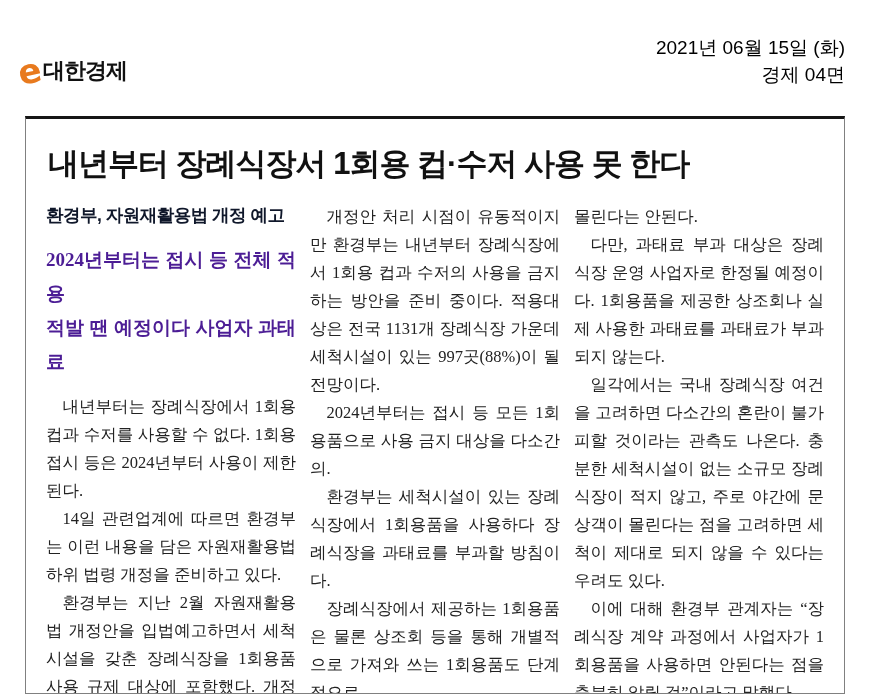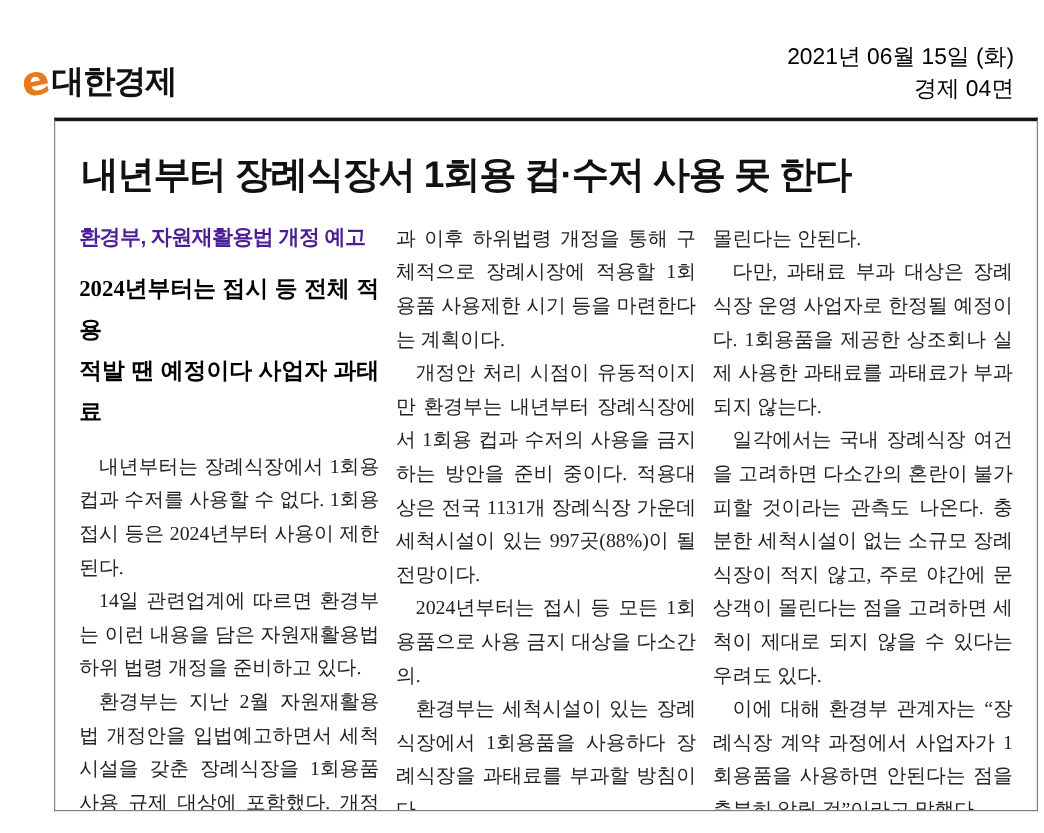--- a/index.html
+++ b/index.html
@@ -42,46 +42,45 @@
     font-weight: 900;
     font-size: 34px;
     line-height: 30px;
     display: inline-block;
     transform: rotate(-12deg);
     letter-spacing: 0;
   }
   .logo-text {
     font-family: Liberation Serif, serif;
     font-weight: 800;
-    font-size: 27px;
+    font-size: 22px;
     letter-spacing: -1px;
     color: #111111;
   }
   .dateblock {
     text-align: right;
     font-family: "Liberation Sans", sans-serif;
     font-size: 19px;
     line-height: 27px;
     color: #000000;
   }
 
   
   .article-box {
     position: absolute;
     left: 25px;
-    top: 98px;
+    top: 116px;
     width: 820px;
     height: 578px;
     box-sizing: border-box;
     border: 1px solid #808080;
     border-top: 3px solid #151515;
     background: #ffffff;
     padding: 16px 20px 20px 20px;
     overflow: hidden;
-    margin-left: 20px;
   }
   .headline {
     font-family: "Liberation Sans", sans-serif;
     font-weight: 700;
     font-size: 31px;
     letter-spacing: -1px;
     color: #111111;
     margin: 8px 0 18px 2px;
     white-space: nowrap;
   }
@@ -96,29 +95,29 @@
     font-size: 16.5px;
     line-height: 28px;
     text-align: justify;
     color: #222222;
   }
   .subhead {
     font-family: "Liberation Sans", sans-serif;
     font-weight: 700;
     font-size: 17.5px;
     letter-spacing: -0.5px;
-    color: #4c1d95;
+    color: #0f172a;
     margin: 0 0 16px 0;
     line-height: 24px;
   }
   .subtitle {
     font-weight: 700;
     font-size: 19px;
     line-height: 34px;
-    color: #000000;
+    color: #4c1d95;
     margin: 0 0 14px 0;
   }
   .col p {
     margin: 0;
   }
   .col p.indent {
     text-indent: 1em;
   }
 </style>
 </head>
@@ -148,21 +147,20 @@
           <div>2024년부터는 접시 등 전체 적용</div>
           <div>적발 땐 예정이다 사업자 과태료</div>
         </div>
         <p class="indent">내년부터는 장례식장에서 1회용 컵과 수저를 사용할 수 없다. 1회용 접시 등은 2024년부터 사용이 제한된다.</p>
         <p class="indent">14일 관련업계에 따르면 환경부는 이런 내용을 담은 자원재활용법 하위 법령 개정을 준비하고 있다.</p>
         <p class="indent">환경부는 지난 2월 자원재활용법 개정안을 입법예고하면서 세척시설을 갖춘 장례식장을 1회용품 사용 규제 대상에 포함했다. 개정안은 최근 규제개혁위원회의 규제심사를 통과해 국회 제출을 앞두고 있다.</p>
 
       </div>
 
       <div class="col">
-        <p>과 이후 하위법령 개정을 통해 구체적으로 장례시장에 적용할 1회용품 사용제한 시기 등을 마련한다는 계획이다.</p>
         <p class="indent">개정안 처리 시점이 유동적이지만 환경부는 내년부터 장례식장에서 1회용 컵과 수저의 사용을 금지하는 방안을 준비 중이다. 적용대상은 전국 1131개 장례식장 가운데 세척시설이 있는 997곳(88%)이 될 전망이다.</p>
         <p class="indent">2024년부터는 접시 등 모든 1회용품으로 사용 금지 대상을 다소간의.</p>
         <p class="indent">환경부는 세척시설이 있는 장례식장에서 1회용품을 사용하다 장례식장을 과태료를 부과할 방침이다.</p>
         <p class="indent">장례식장에서 제공하는 1회용품은 물론 상조회 등을 통해 개별적으로 가져와 쓰는 1회용품도 단계적으로</p>
       </div>
 
       <div class="col">
         <p>몰린다는 안된다.</p>
         <p class="indent">다만, 과태료 부과 대상은 장례식장 운영 사업자로 한정될 예정이다. 1회용품을 제공한 상조회나 실제 사용한 과태료를 과태료가 부과되지 않는다.</p>
         <p class="indent">일각에서는 국내 장례식장 여건을 고려하면 다소간의 혼란이 불가피할 것이라는 관측도 나온다. 충분한 세척시설이 없는 소규모 장례식장이 적지 않고, 주로 야간에 문상객이 몰린다는 점을 고려하면 세척이 제대로 되지 않을 수 있다는 우려도 있다.</p>

